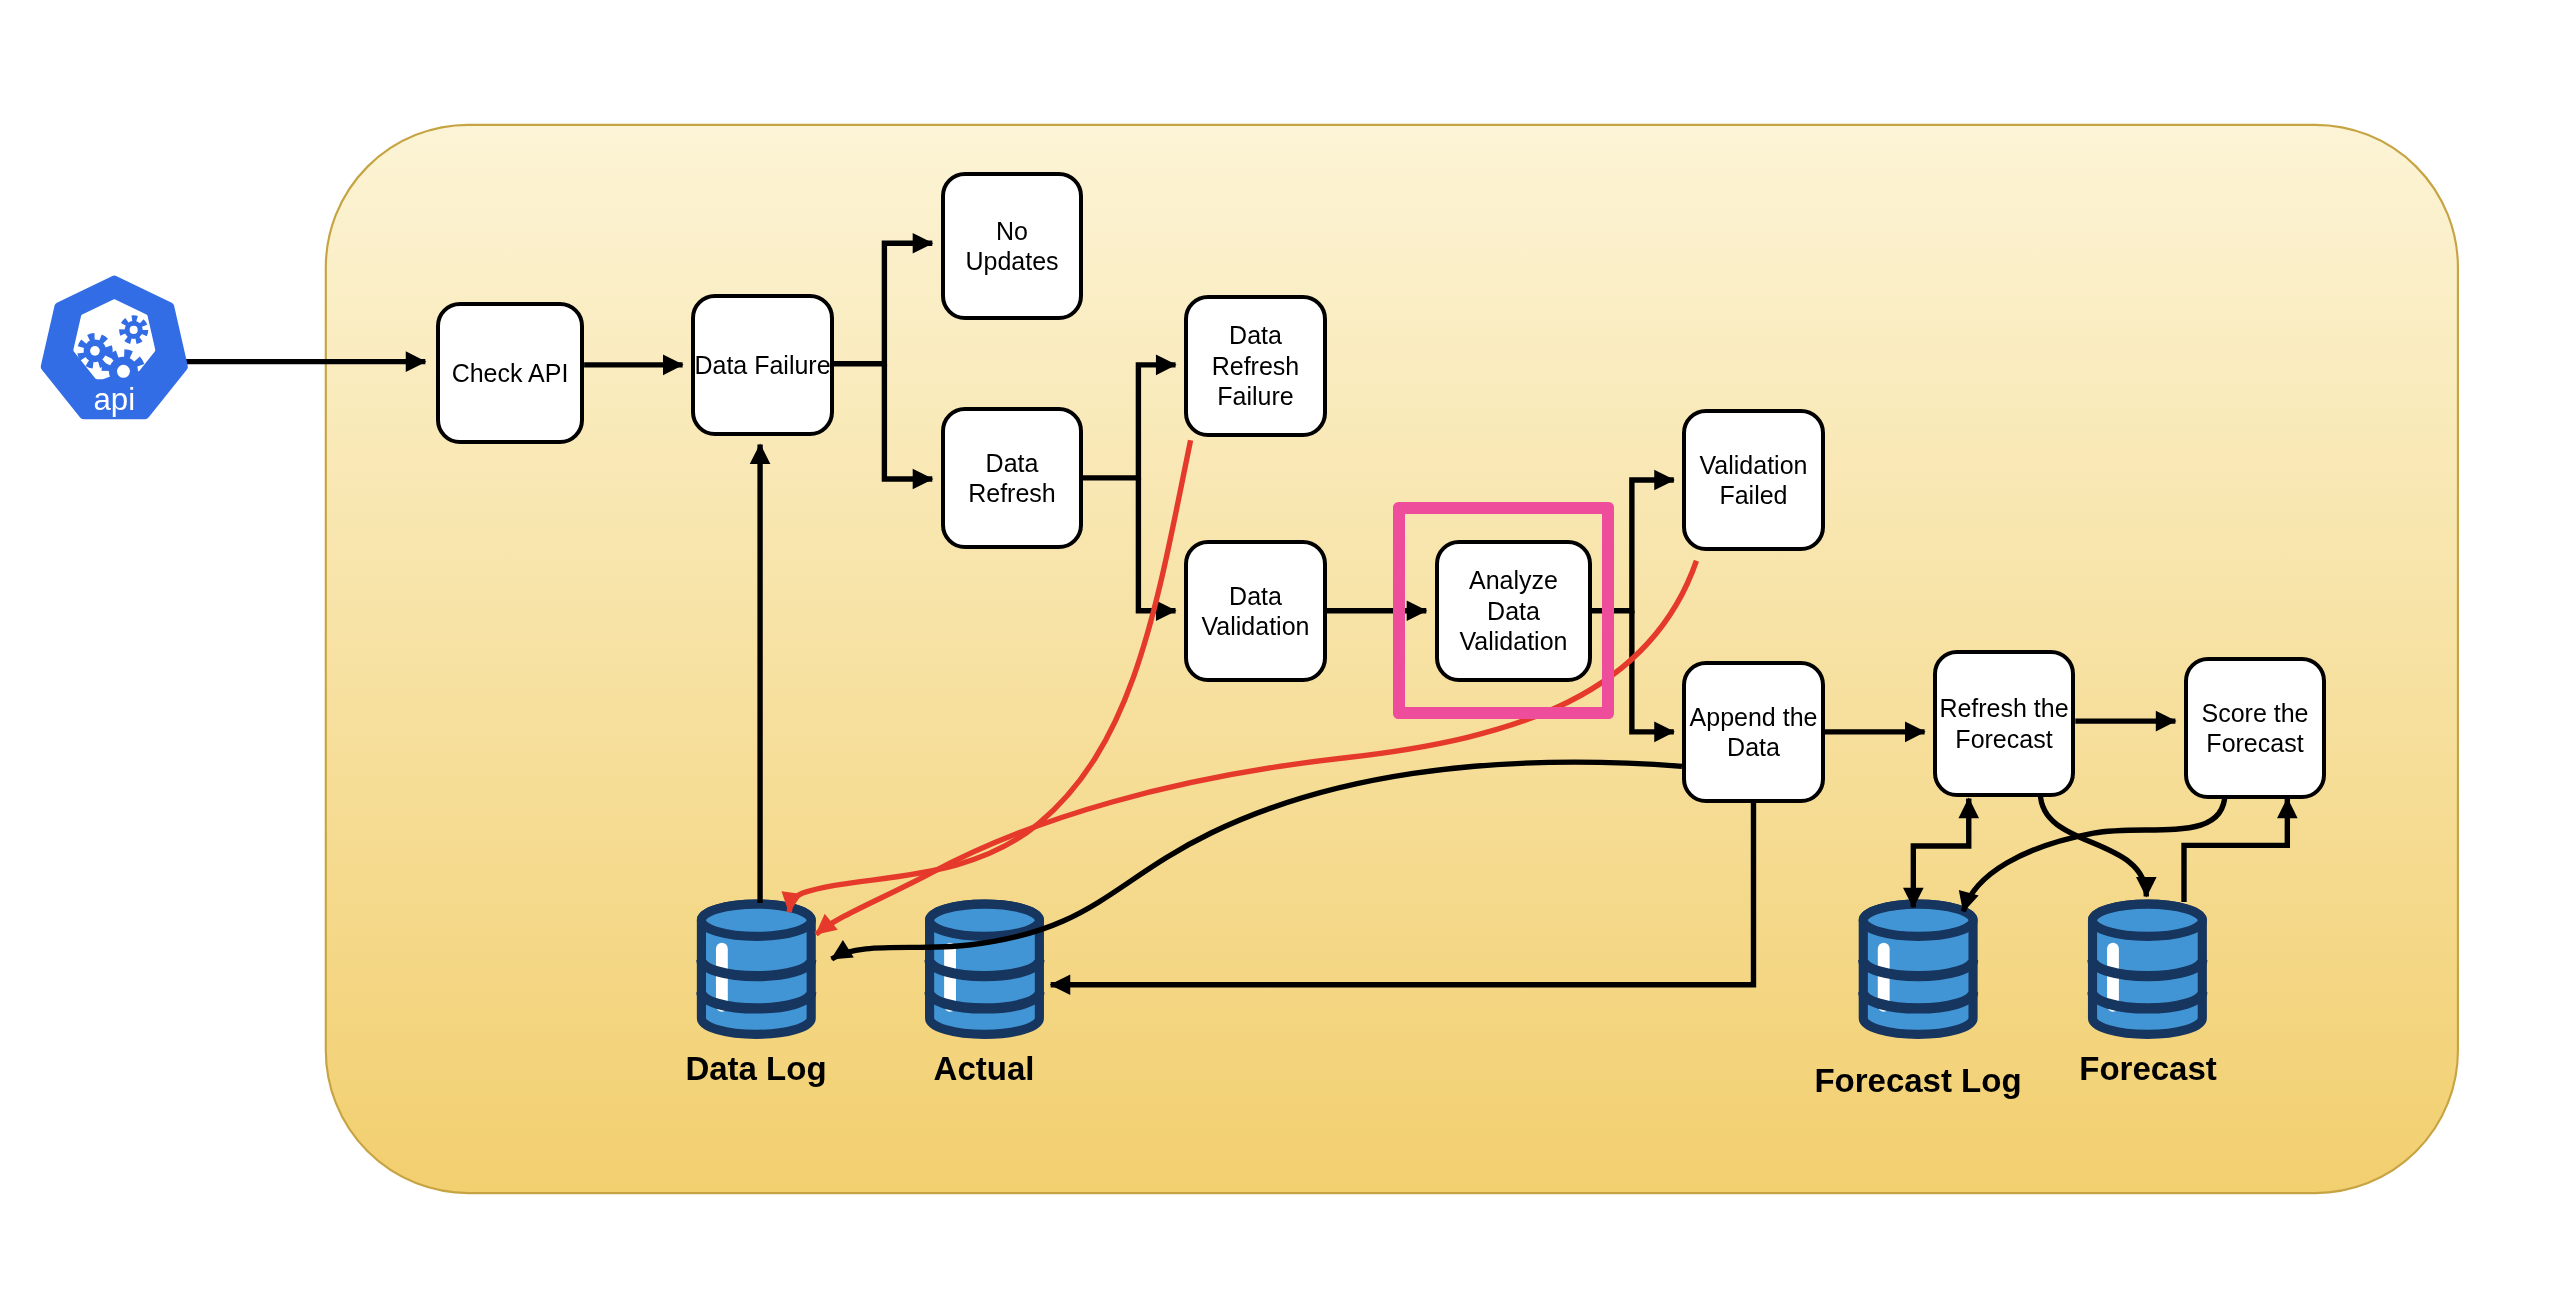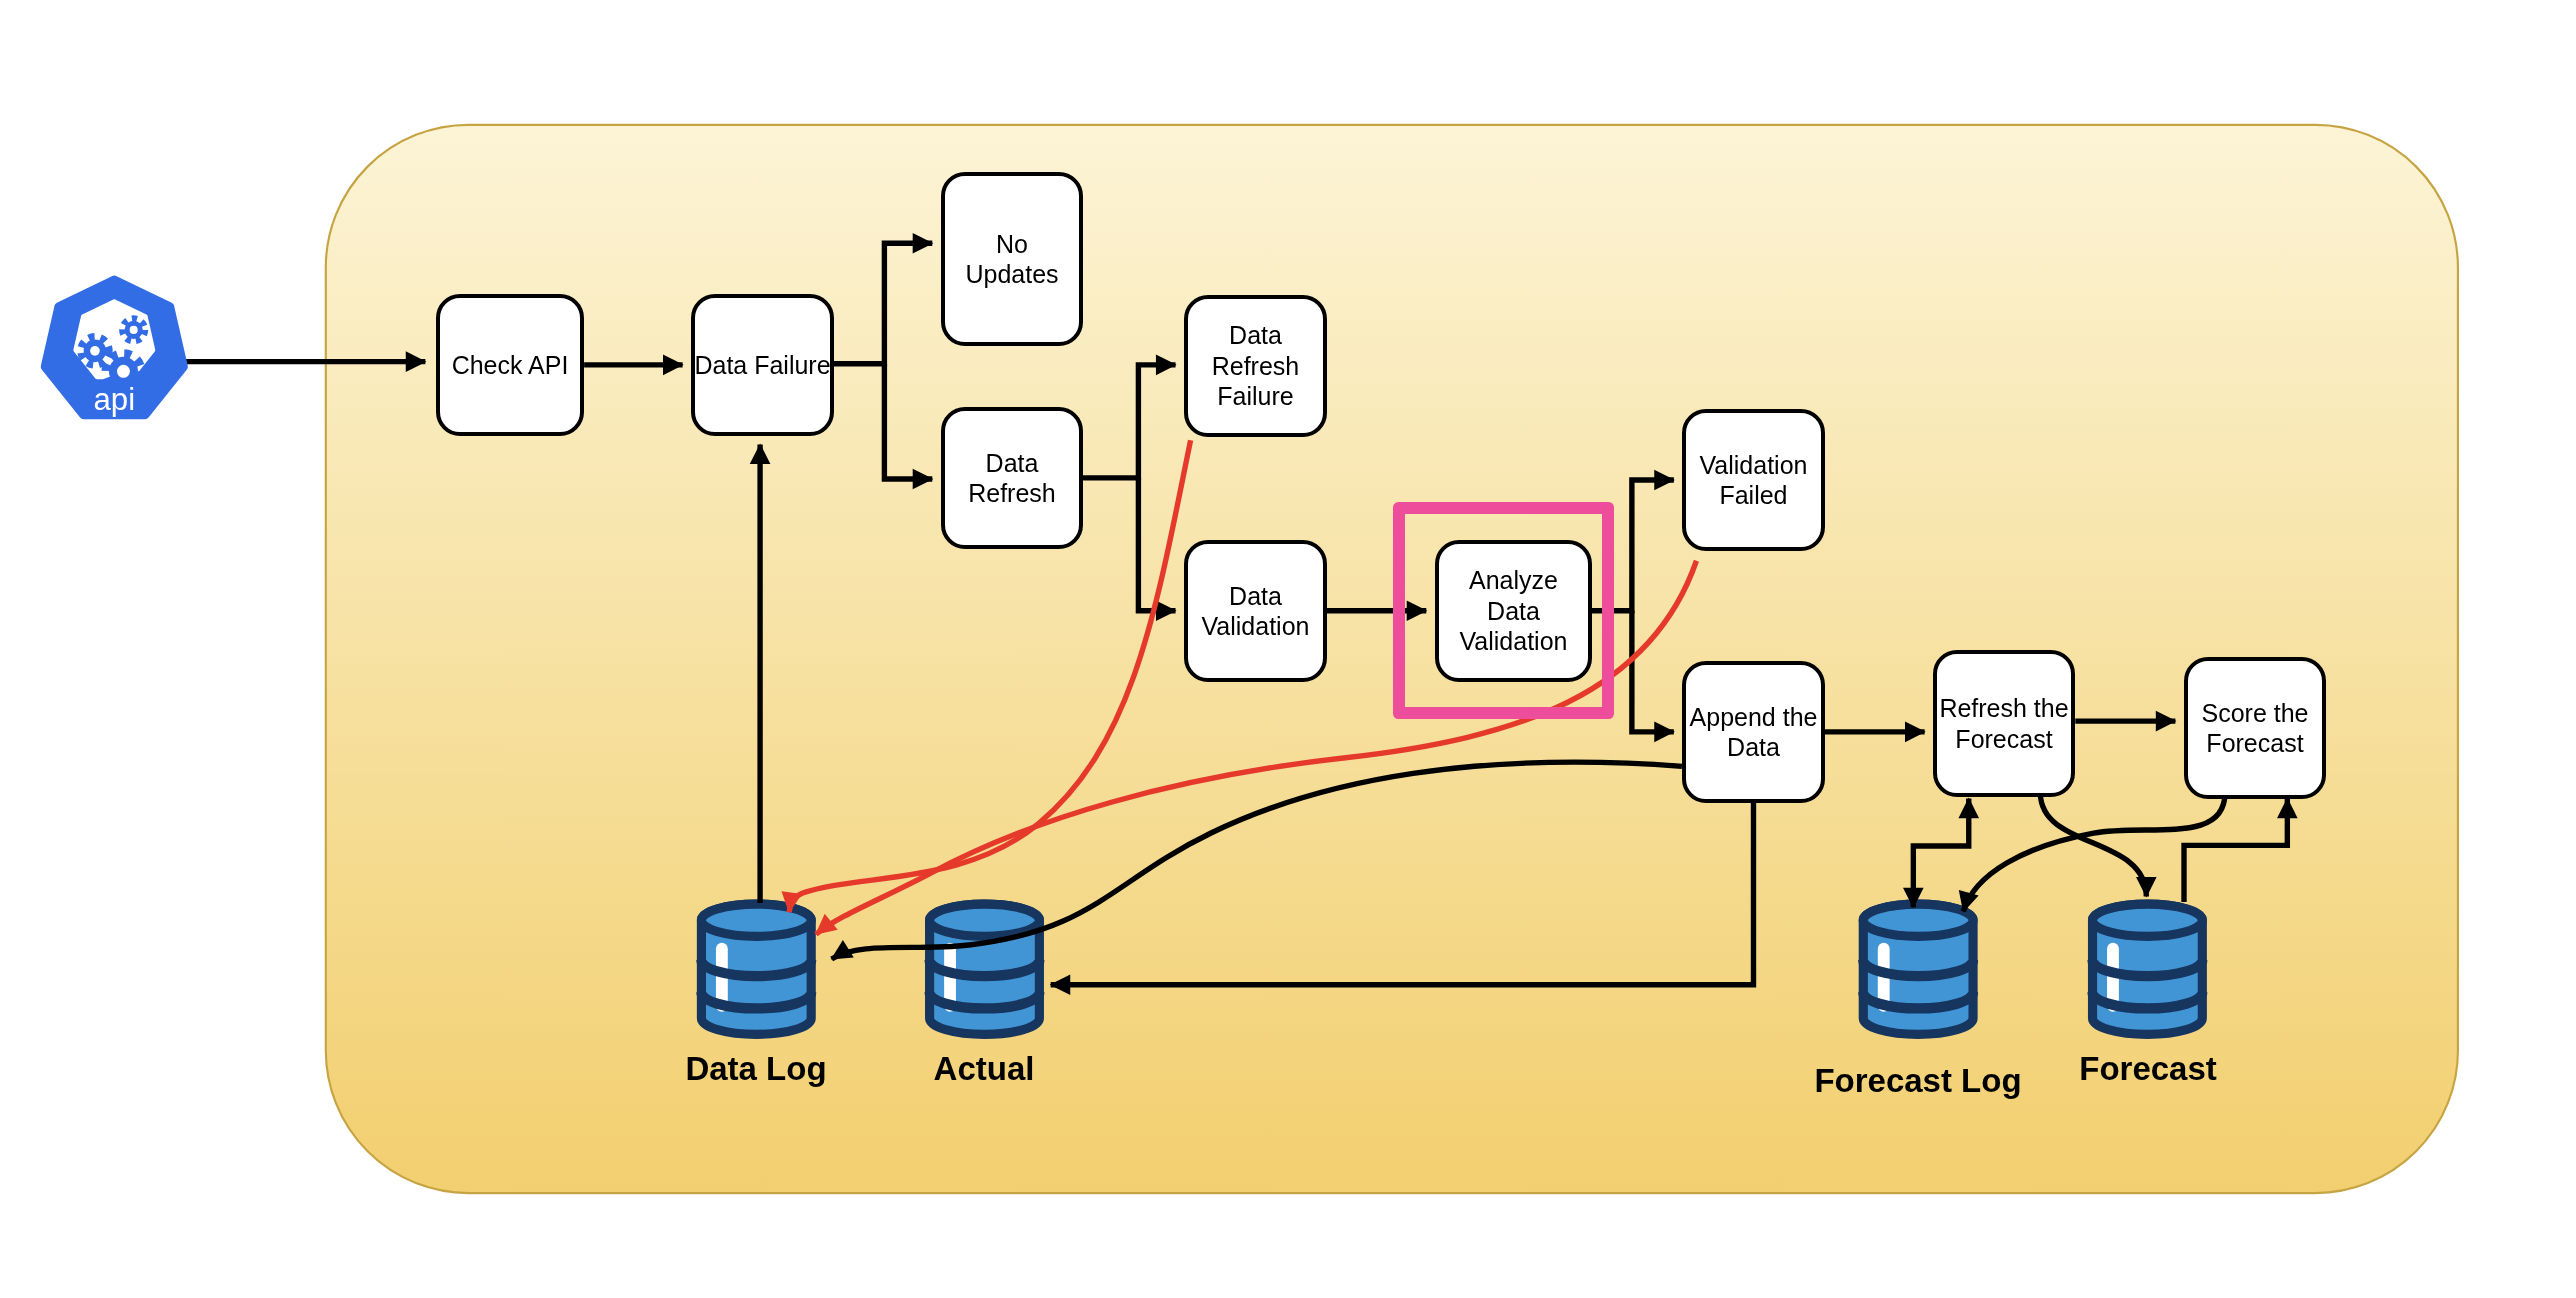--- a/index.html
+++ b/index.html
@@ -132,27 +132,27 @@
         <circle cx="229" cy="690" r="33" fill="none" stroke="var(--k8s-blue)" stroke-width="16" stroke-dasharray="13 13"></circle>
         <circle cx="229" cy="690" r="27" fill="var(--k8s-blue)"></circle>
         <circle cx="229" cy="690" r="12" fill="#FFFFFF"></circle>
       </g>
       <text class="node-api-text" x="212" y="762" text-anchor="middle">api</text>
     </g>
   </svg>
 
   <div class="pinkbox" style="left:1393px;top:502px;width:221px;height:217px;"></div>
 
-  <div class="node" style="left:436px;top:294px;width:148px;height:142px;">
+  <div class="node" style="left:436px;top:302px;width:148px;height:142px;">
     <span class="lbl nowrap">Check API</span>
   </div>
   <div class="node" style="left:691px;top:294px;width:143px;height:142px;">
     <span class="lbl nowrap">Data Failure</span>
   </div>
-  <div class="node" style="left:941px;top:172px;width:142px;height:174px;">
+  <div class="node" style="left:941px;top:172px;width:142px;height:148px;">
     <span class="lbl">No
 Updates</span>
   </div>
   <div class="node" style="left:941px;top:407px;width:142px;height:142px;">
     <span class="lbl">Data
 Refresh</span>
   </div>
   <div class="node" style="left:1184px;top:295px;width:143px;height:142px;">
     <span class="lbl">Data
 Refresh

